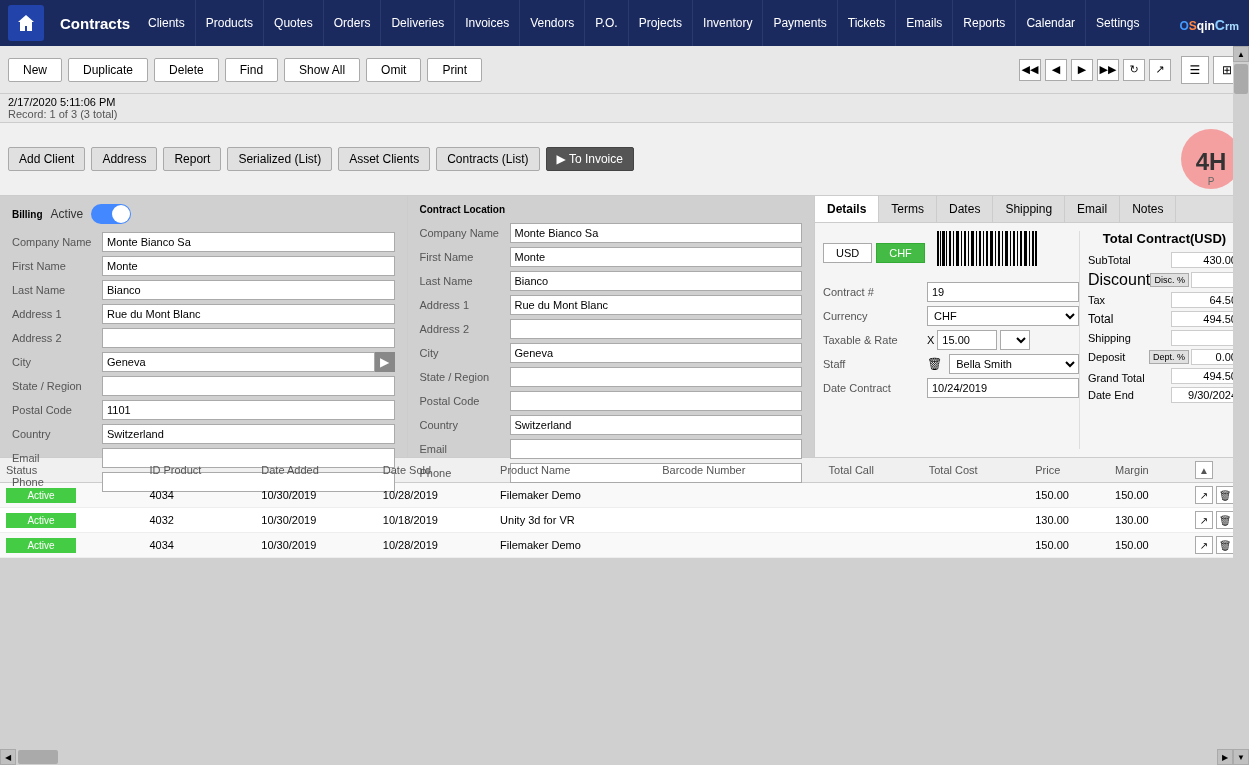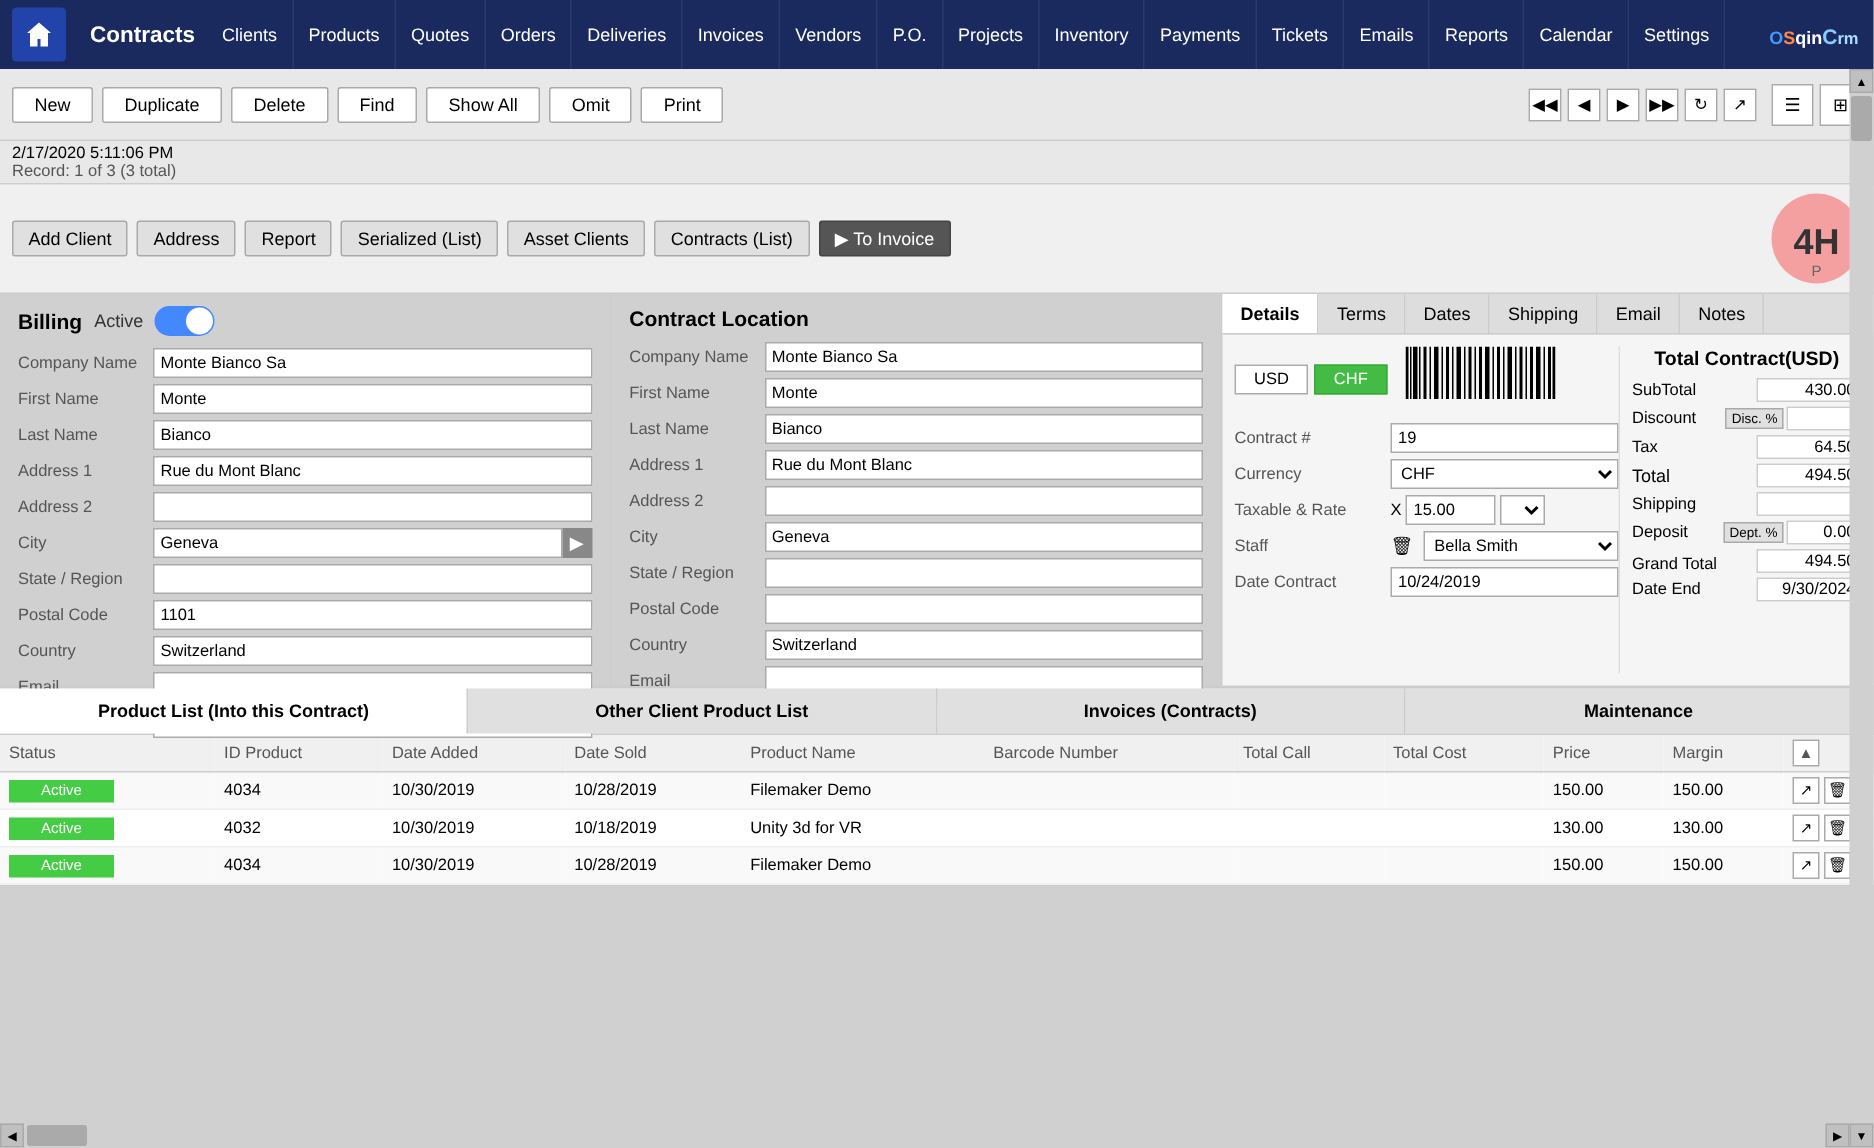--- a/index.html
+++ b/index.html
@@ -20,21 +20,21 @@
     .datetime { font-size: 11px; }
 
     
     .action-bar { background: #f0f0f0; display: flex; align-items: center; padding: 6px 8px; gap: 6px; border-bottom: 1px solid #ccc; }
     .action-btn { background: #e0e0e0; border: 1px solid #aaa; padding: 4px 10px; cursor: pointer; border-radius: 2px; font-size: 12px; }
     .invoice-btn { background: #555; color: white; border: 1px solid #444; padding: 4px 10px; cursor: pointer; border-radius: 2px; font-size: 12px; }
     .avatar-circle { width: 60px; height: 60px; border-radius: 50%; background: #f4a0a0; display: flex; flex-direction: column; align-items: center; justify-content: center; margin-left: 16px; }
     .avatar-text { font-size: 24px; font-weight: bold; color: #333; margin-top: 16px; }
     .avatar-sub { font-size: 10px; color: #666; }
     .section-header { display: flex; align-items: center; gap: 8px; margin-bottom: 8px; }
-    .section-title { font-weight: bold; font-size: 14px; }
+    .section-title { font-weight: bold; font-size: 10px; }
     .active-label { color: #333; font-size: 12px; }
     .toggle { width: 40px; height: 20px; background: #4488ff; border-radius: 10px; position: relative; cursor: pointer; }
     .toggle-thumb { width: 18px; height: 18px; background: white; border-radius: 50%; position: absolute; top: 1px; right: 1px; }
 
     .form-row { display: flex; align-items: center; margin-bottom: 4px; }
     .form-label { width: 90px; color: #555; font-size: 11px; flex-shrink: 0; }
     .form-input { flex: 1; border: 1px solid #aaa; padding: 2px 4px; background: white; height: 20px; font-size: 11px; }
     .form-input-select { flex: 1; border: 1px solid #aaa; padding: 2px 4px; background: white; height: 20px; font-size: 11px; appearance: none; }
     .arrow-btn { width: 20px; height: 20px; background: #888; color: white; border: none; cursor: pointer; display: flex; align-items: center; justify-content: center; font-size: 12px; }
     .tab { padding: 6px 12px; cursor: pointer; border-right: 1px solid #ccc; font-size: 12px; background: #ddd; }
@@ -348,21 +348,21 @@
           </div>
         </div>
 
         <div style="width:195px;border-left:1px solid #ddd;padding-left:8px;">
           <div style="font-size:13px;font-weight:bold;text-align:center;margin-bottom:6px;">Total Contract(USD)</div>
           <div style="display:flex;justify-content:space-between;margin-bottom:3px;align-items:center;">
             <span style="font-size:11px;">SubTotal</span>
             <input type="text" value="430.00" style="width: 70px; border: 1px solid rgb(204, 204, 204); text-align: right; font-size: 11px; padding: 1px 3px;">
           </div>
           <div style="display:flex;justify-content:space-between;margin-bottom:3px;align-items:center;">
-            <span style="font-size:11px;">Discount</span>
+            <span style="font-size:16px;">Discount</span>
             <div style="display:flex;gap:2px;align-items:center;">
               <button style="font-size:9px;padding:1px 3px;border:1px solid #aaa;background:#e0e0e0;cursor:pointer;">Disc. %</button>
               <input type="text" value="" style="width: 50px; border: 1px solid rgb(204, 204, 204); text-align: right; font-size: 11px; padding: 1px 3px;">
             </div>
           </div>
           <div style="display:flex;justify-content:space-between;margin-bottom:3px;align-items:center;">
             <span style="font-size:11px;">Tax</span>
             <input type="text" value="64.50" style="width: 70px; border: 1px solid rgb(204, 204, 204); text-align: right; font-size: 11px; padding: 1px 3px;">
           </div>
           <div style="display:flex;justify-content:space-between;margin-bottom:3px;align-items:center;">
@@ -386,26 +386,20 @@
           </div>
           <div style="display:flex;justify-content:space-between;margin-bottom:3px;align-items:center;">
             <span style="font-size:11px;">Date End</span>
             <input type="text" value="9/30/2024" style="width: 70px; border: 1px solid rgb(204, 204, 204); text-align: right; font-size: 11px; padding: 1px 3px;">
           </div>
         </div>
       </div>
     </div>
   </div>
 
-  <div class="bottom-tabs">
-    <div class="bottom-tab active">Product List (Into this Contract)</div>
-    <div class="bottom-tab">Other Client Product List</div>
-    <div class="bottom-tab">Invoices (Contracts)</div>
-    <div class="bottom-tab">Maintenance</div>
-  </div>
 
   <div style="background:white;flex:1;overflow-y:auto;">
     <table class="product-table" style="width:100%;">
       <thead>
         <tr>
           <th>Status</th>
           <th>ID Product</th>
           <th>Date Added</th>
           <th>Date Sold</th>
           <th>Product Name</th>

